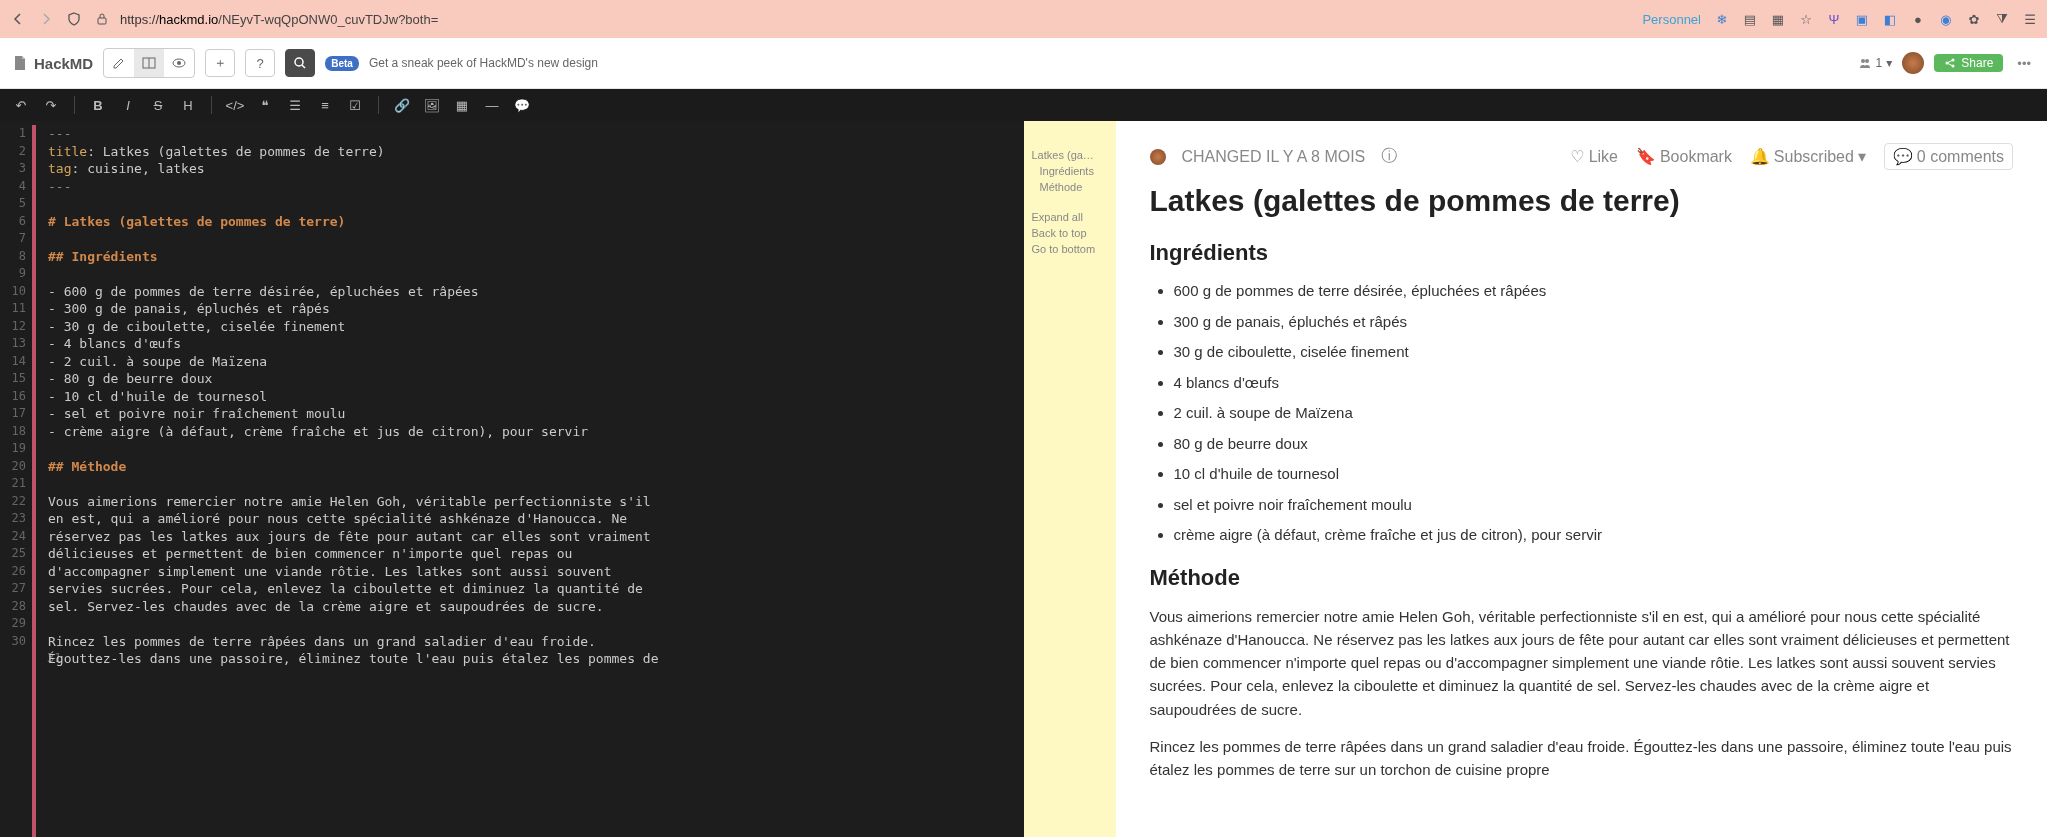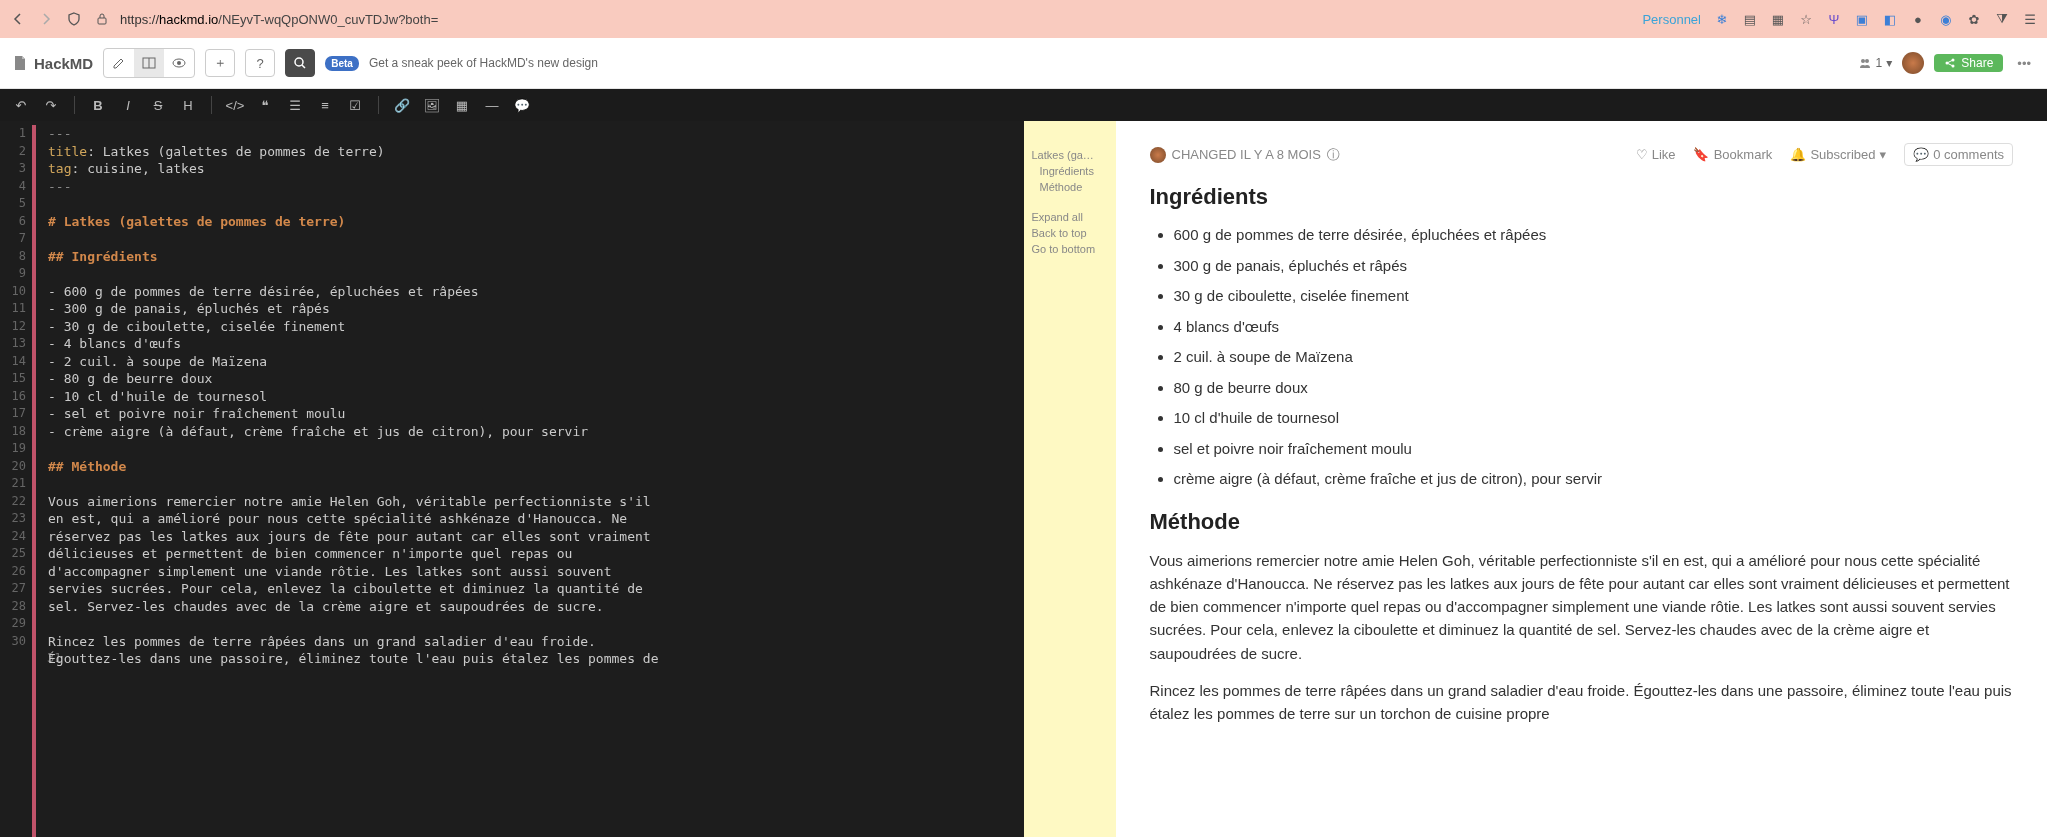--- a/index.html
+++ b/index.html
@@ -52,21 +52,21 @@
 .tk-meta { color: #888; }
 .tk-key { color: #d2a75c; }
 .tk-heading { color: #d2884b; font-weight: 600; }
 
 .preview-wrap { flex: 1; display: flex; overflow: hidden; }
 .outline { width: 92px; background: #fef9c3; color: #888; font-size: 11px; padding: 28px 8px 0 8px; flex-shrink: 0; }
 .outline .ol-item { margin-bottom: 4px; cursor: pointer; white-space: nowrap; overflow: hidden; text-overflow: ellipsis; }
 .outline .ol-item.sub { padding-left: 8px; }
 .outline .ol-sep { height: 14px; }
 .preview { flex: 1; padding: 22px 34px; overflow-y: auto; color: #333; }
-.pv-head { display: flex; align-items: center; gap: 6px; margin-bottom: 14px; font-size: 13px; color: #888; }
+.pv-head { display: flex; align-items: center; gap: 16px; margin-bottom: 14px; font-size: 16px; color: #888; }
 .pv-head .sm-av { width: 16px; height: 16px; border-radius: 50%; background: radial-gradient(circle, #c97a4a, #7a4a2a); display: inline-block; }
 .pv-head .actions { margin-left: auto; display: flex; gap: 18px; align-items: center; color: #888; }
 .pv-head .actions span { display: flex; align-items: center; gap: 4px; }
 .pv-head .comments { border: 1px solid #ddd; border-radius: 4px; padding: 3px 8px; }
 .preview h1 { font-size: 30px; font-weight: 700; margin-bottom: 22px; color: #222; }
 .preview h2 { font-size: 22px; font-weight: 700; margin: 18px 0 14px 0; color: #222; }
 .preview ul { margin-left: 24px; }
 .preview ul li { margin-bottom: 8px; font-size: 15px; line-height: 1.5; }
 .preview p { font-size: 15px; line-height: 1.55; margin-bottom: 14px; }
 
@@ -260,20 +260,21 @@
         <span class="sm-av"></span>
         <span>CHANGED IL Y A 8 MOIS</span>
         <span>ⓘ</span>
         <span class="actions">
           <span>♡ <span>Like</span></span>
           <span>🔖 <span>Bookmark</span></span>
           <span>🔔 <span>Subscribed</span> ▾</span>
           <span class="comments">💬 <span>0 comments</span></span>
         </span>
       </div>
+      <h1>Latkes (galettes de pommes de terre)</h1>
       <h2>Ingrédients</h2>
       <ul id="pv-ing">
           <li>600 g de pommes de terre désirée, épluchées et râpées</li>
           <li>300 g de panais, épluchés et râpés</li>
           <li>30 g de ciboulette, ciselée finement</li>
           <li>4 blancs d'œufs</li>
           <li>2 cuil. à soupe de Maïzena</li>
           <li>80 g de beurre doux</li>
           <li>10 cl d'huile de tournesol</li>
           <li>sel et poivre noir fraîchement moulu</li>

